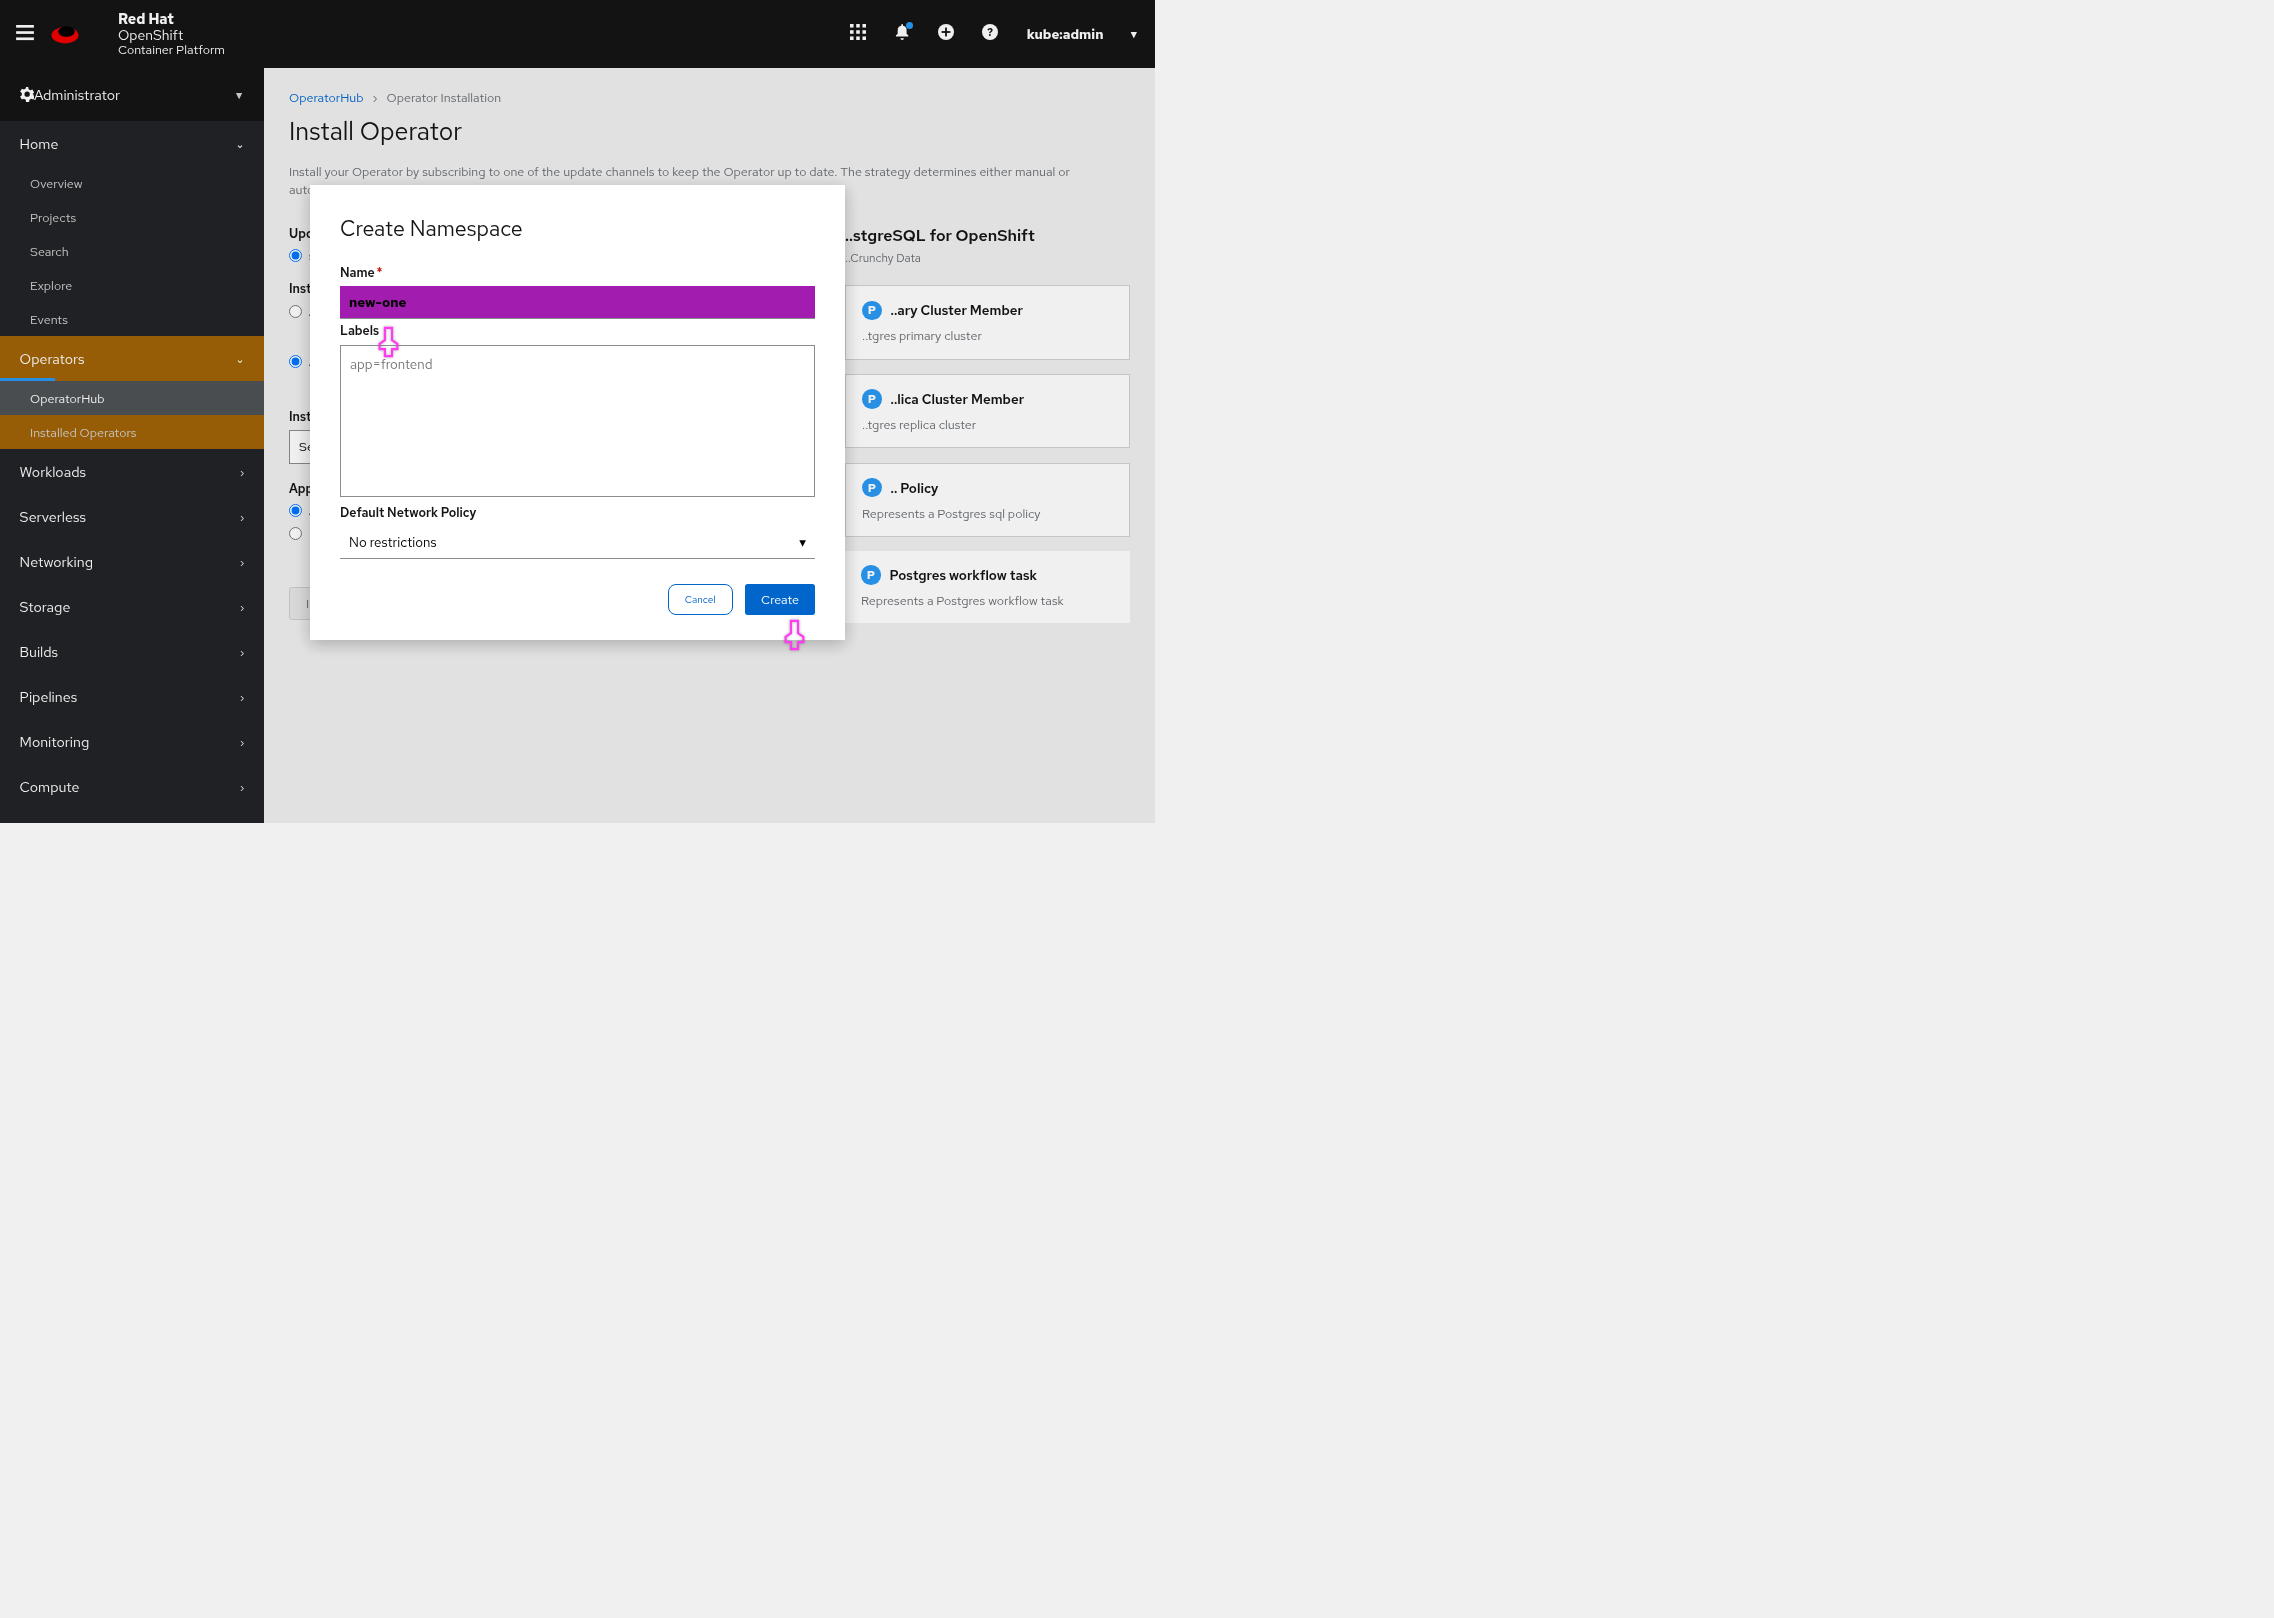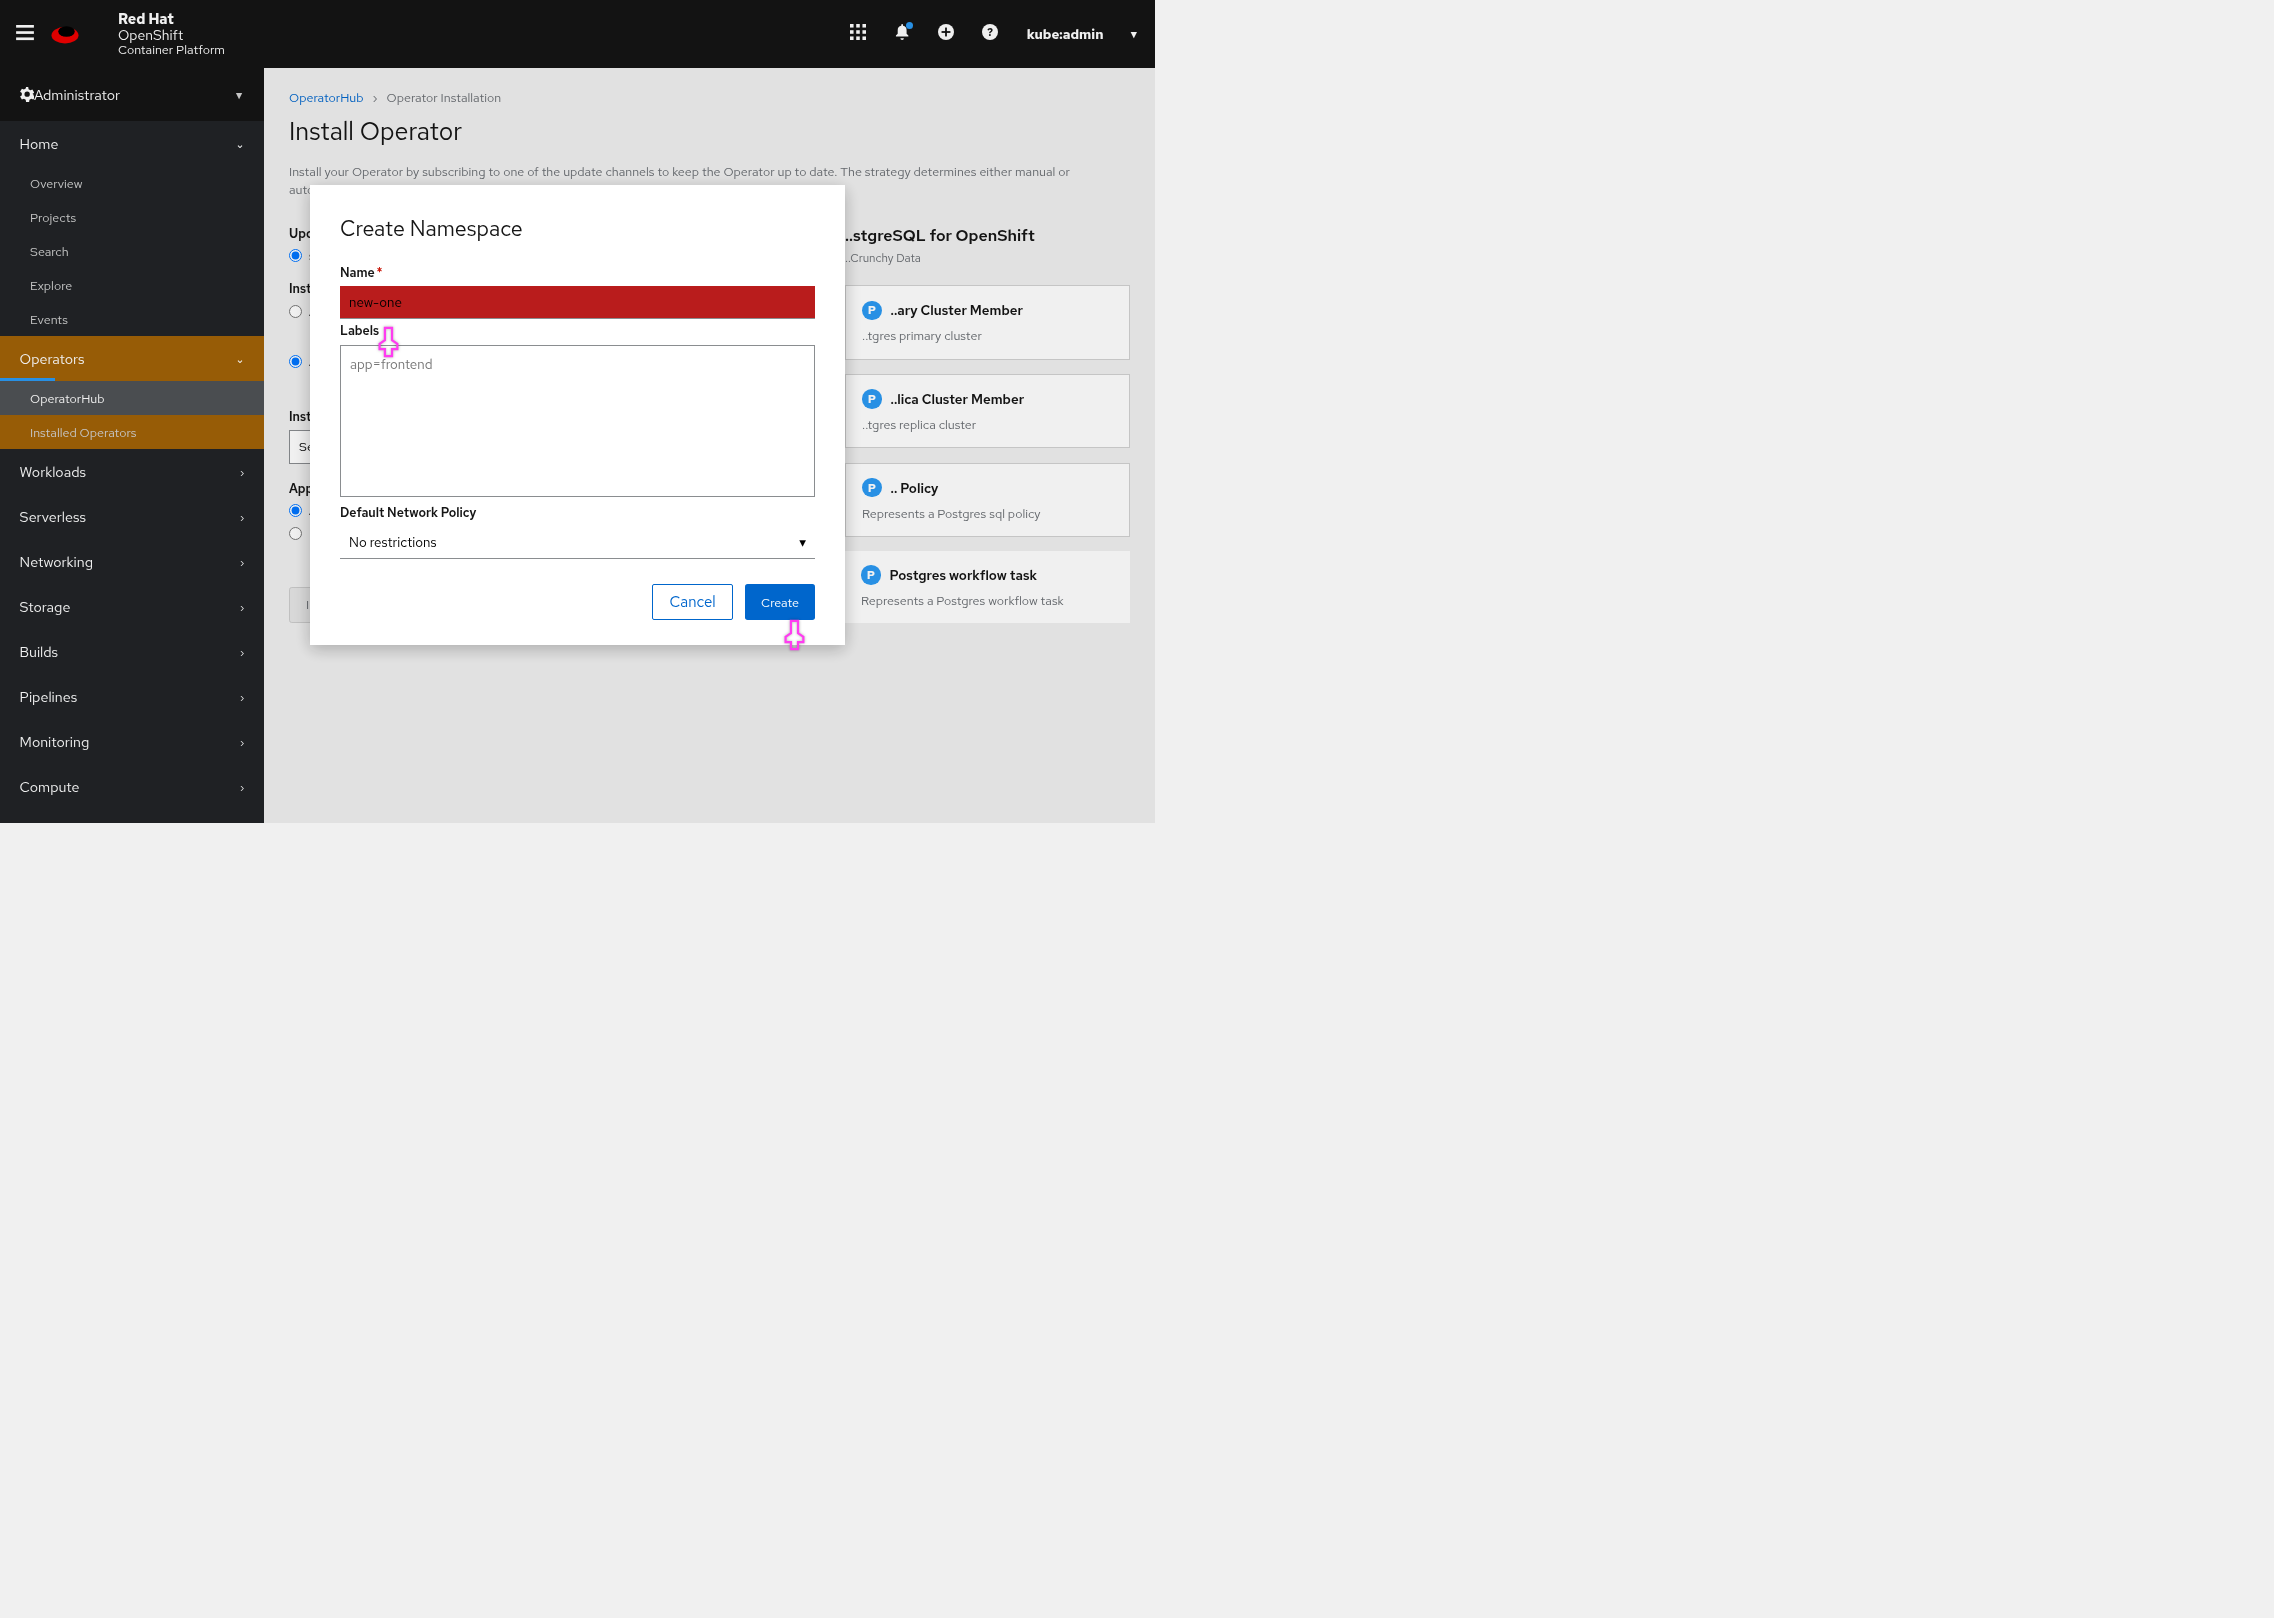--- a/index.html
+++ b/index.html
@@ -41,37 +41,37 @@
 .main-flex { display: flex; gap: 36px; }
 .left-col { flex: 1; min-width: 0; }
 .right-col { width: 285px; }
 
 .form-group { margin-bottom: 16px; }
 .form-label { font-size: 12.5px; color: #151515; font-weight: 600; margin-bottom: 5.3px; display: block; }
 .radio-line { display: flex; align-items: center; gap: 7.1px; font-size: 12.5px; color: #151515; margin: 5.3px 0; }
 .radio-sub { margin-left: 21.4px; font-size: 11.6px; color: #6a6e73; }
 .select-box { width: 100%; height: 34px; border: 0.9px solid #8a8d90; background: #fff; padding: 0 9px; font-size: 12.5px; display: flex; align-items: center; justify-content: space-between; }
 .btn-primary { background: #0066cc; color: #fff; border: none; padding: 7.1px 16px; font-size: 12.5px; cursor: pointer; border-radius: 2.7px; }
-.btn-secondary { background: #fff; color: #0066cc; border: 0.9px solid #0066cc; padding: 7.1px 16px; font-size: 15px; cursor: pointer; border-radius: 2px; }
+.btn-secondary { background: #fff; color: #0066cc; border: 0.9px solid #0066cc; padding: 7.1px 16px; font-size: 10px; cursor: pointer; border-radius: 8px; }
 .btn-gray { background: #e6e6e6; color: #6a6e73; border: 0.9px solid #ccc; padding: 7.1px 16px; font-size: 12.5px; border-radius: 2.7px; }
 
 .right-title { font-size: 16px; font-weight: 600; color: #151515; margin-bottom: 3.6px; }
 .right-sub { font-size: 11.6px; color: #6a6e73; margin-bottom: 19.6px; }
 .api-card { border: 0.9px solid #d2d2d2; background: #fff; padding: 14.3px 16px; margin-bottom: 14.3px; }
 .api-head { display: flex; align-items: center; gap: 9px; font-size: 13.4px; font-weight: 600; color: #151515; margin-bottom: 7.1px; }
 .api-desc { font-size: 12.5px; color: #6a6e73; }
 .p-badge { width: 19.6px; height: 19.6px; background: #2b9af3; color: #fff; border-radius: 50%; display: inline-flex; align-items: center; justify-content: center; font-size: 11.6px; font-weight: 700; }
 
 
 .overlay { position: absolute; inset: 0; background: rgba(0,0,0,0.06); display: flex; align-items: flex-start; justify-content: center; padding-top: 185px; }
 .modal { background: #fff; width: 535px; padding: 28.5px 30px 25px; box-shadow: 0 3.6px 16px rgba(0,0,0,0.25); }
 .modal-title { font-size: 21.4px; font-weight: 400; color: #151515; margin-bottom: 21.4px; }
 .m-label { font-size: 12.5px; font-weight: 600; color: #151515; display: block; margin-bottom: 5.3px; }
 .m-req { color: #c9190b; margin-left: 1.8px; }
-.m-input { width: 100%; border: none; border-bottom: 0.9px solid #8a8d90; padding: 7.1px 9px; font-size: 13.4px; outline: none; background: #b91c1c; }
+.m-input { width: 100%; border: none; border-bottom: 0.9px solid #8a8d90; padding: 7.1px 9px; font-size: 13.4px; outline: none; background: #a21caf; font-weight: bold; }
 .m-textarea { width: 100%; border: 0.9px solid #8a8d90; padding: 9px; font-size: 13.4px; outline: none; height: 152px; resize: none; color: #6a6e73; }
 .m-select { width: 100%; border: 0.9px solid #8a8d90; border-top: none; border-left: none; border-right: none; padding: 7.1px 9px; font-size: 13.4px; display: flex; align-items: center; justify-content: space-between; cursor: pointer; background: #fff; }
 .m-group { margin-bottom: 3px; }
 .m-actions { display: flex; gap: 12.5px; justify-content: flex-end; margin-top: 25px; }
 
 
 .cursor { position: absolute; pointer-events: none; }
 .cursor svg { filter: drop-shadow(0 0 1.8px rgba(0,0,0,0.3)); }
 </style>
 </head>

